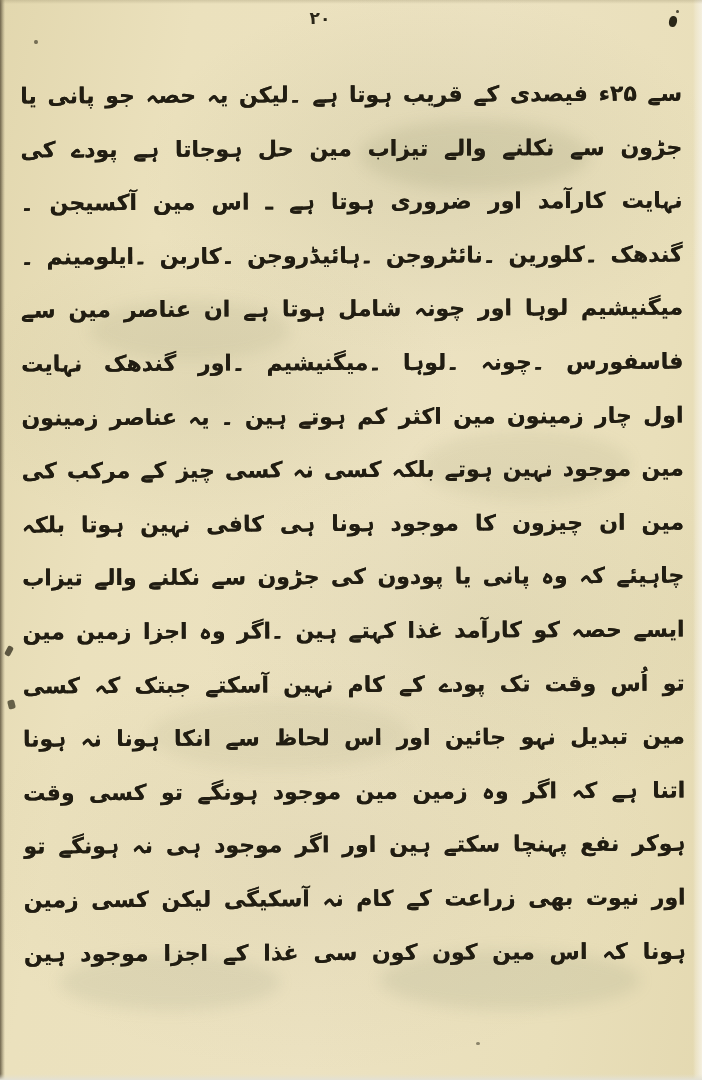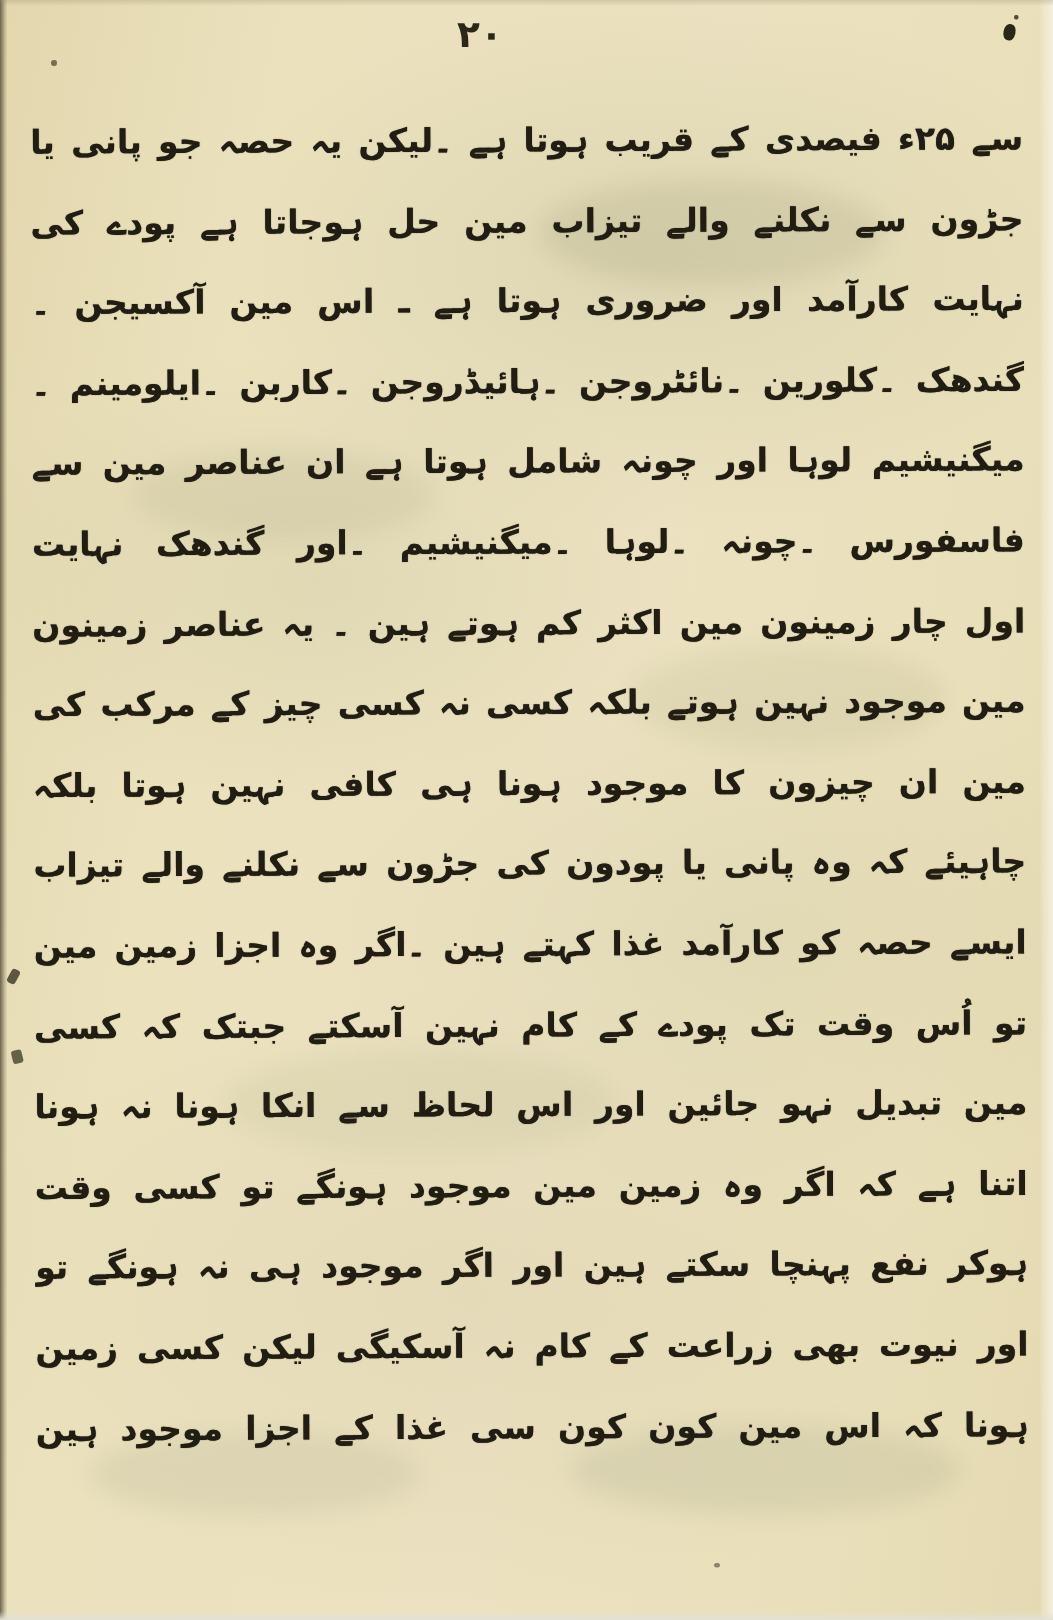--- a/index.html
+++ b/index.html
@@ -22,21 +22,21 @@
   .edge-right{position:absolute;right:0;top:0;width:9px;height:100%;
     background:linear-gradient(270deg, #f4efdf, rgba(244,239,223,0.4) 70%, rgba(244,239,223,0));}
   .edge-bottom{position:absolute;left:0;bottom:0;width:100%;height:6px;
     background:linear-gradient(0deg, #e3e1d4, rgba(227,225,212,0.35) 60%, rgba(227,225,212,0));}
   .edge-top{position:absolute;left:0;top:0;width:100%;height:4px;
     background:linear-gradient(180deg, rgba(150,140,105,0.30), rgba(150,140,105,0));}
 
   .page-number{
     position:absolute;top:8px;left:288px;width:64px;
     text-align:center;
-    font-size:25px;font-weight:bold;color:#2b2718;
+    font-size:17px;font-weight:bold;color:#2b2718;
     letter-spacing:2px;
   }
   .ink-speck{position:absolute;background:#2b2718;border-radius:50%/60%;}
   .speck-a{left:669px;top:16px;width:8px;height:11px;transform:rotate(12deg);}
   .speck-b{left:676px;top:10px;width:3px;height:3px;opacity:.8;}
   .margin-mark{position:absolute;background:#3a3523;border-radius:2px;}
   .mark-a{left:6px;top:646px;width:6px;height:10px;transform:rotate(28deg);opacity:.8;}
   .mark-b{left:8px;top:700px;width:7px;height:9px;transform:rotate(-14deg);opacity:.75;}
   .speck-c{left:34px;top:40px;width:4px;height:4px;opacity:.6;}
   .speck-d{left:476px;top:1042px;width:4px;height:3px;opacity:.5;}

